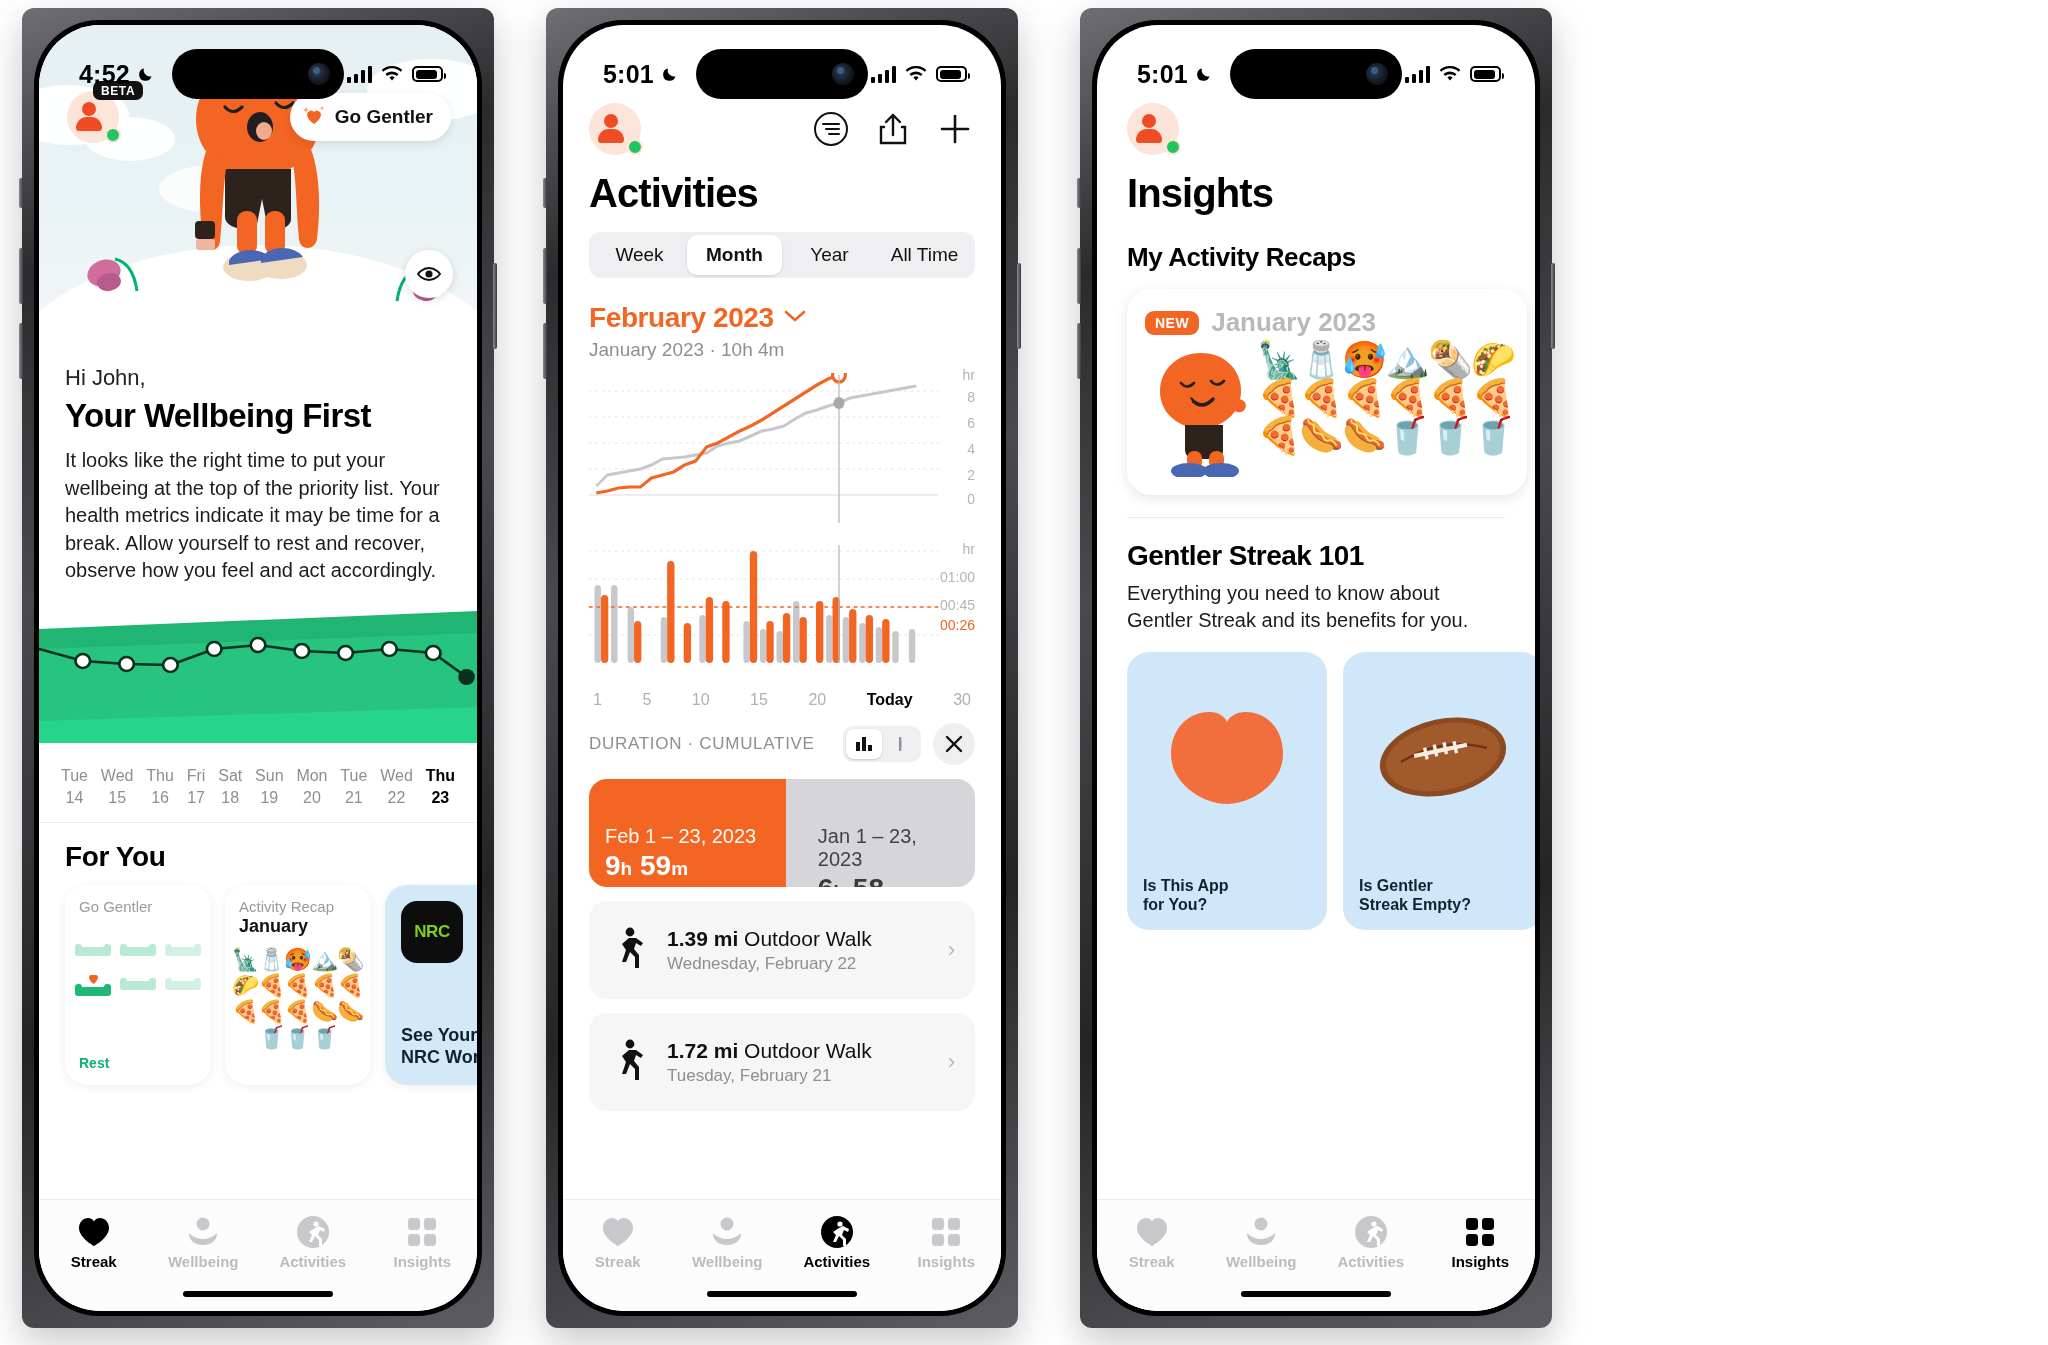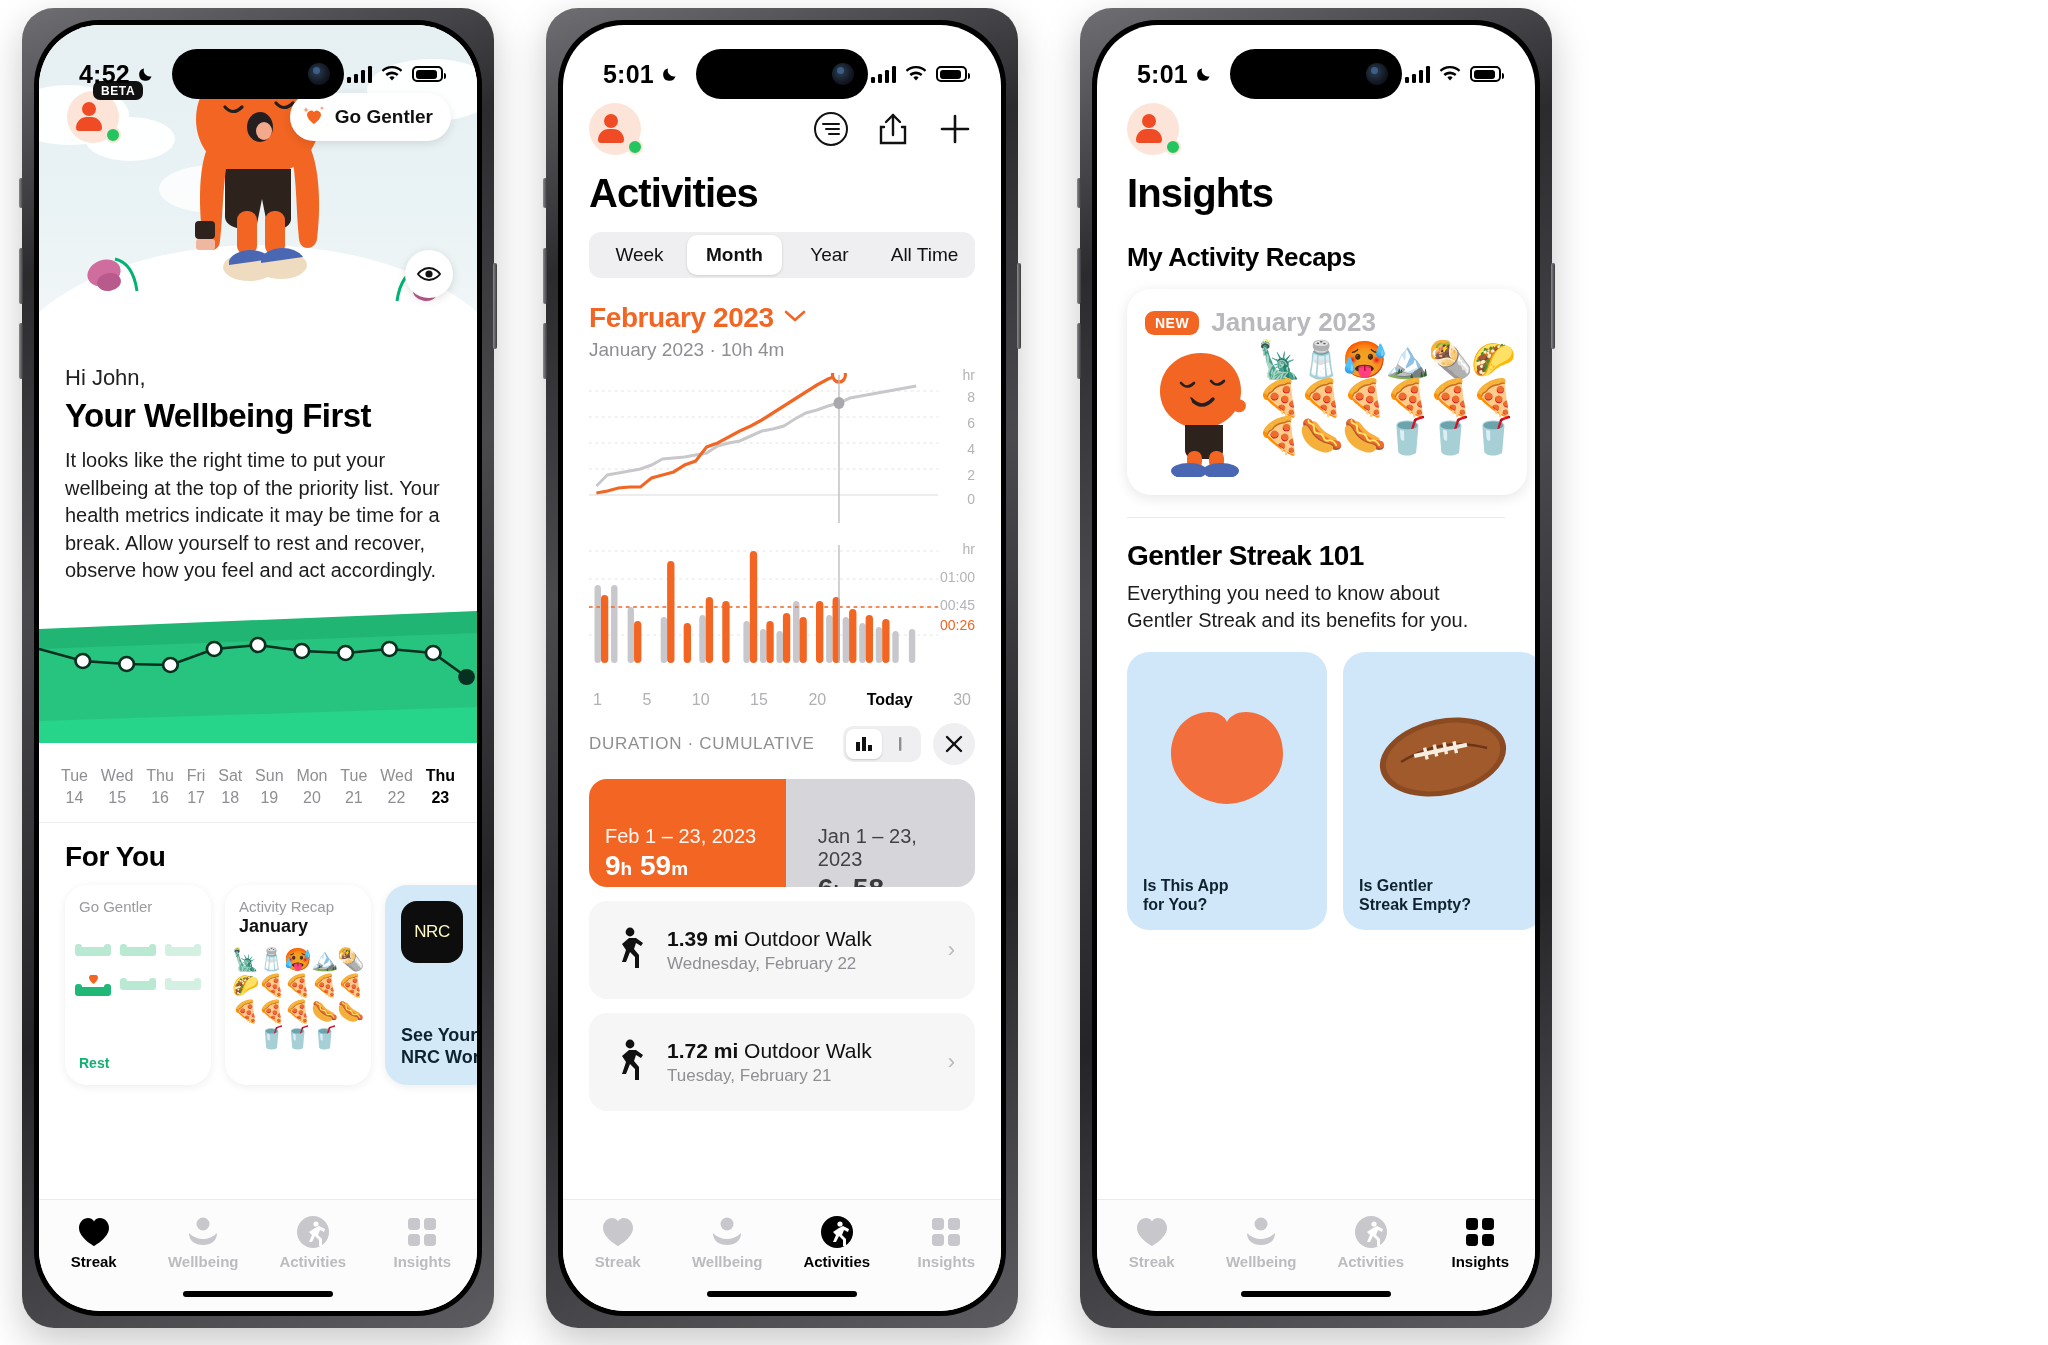--- a/index.html
+++ b/index.html
@@ -2,21 +2,21 @@
 <html><head>
 <meta charset="utf-8">
 <style>
   * { box-sizing: border-box; margin: 0; padding: 0; }
   html, body { width: 2048px; height: 1345px; background: #ffffff;
     font-family: "Liberation Sans", sans-serif; overflow: hidden; }
 
   .stage { position: relative; width: 2048px; height: 1345px; }
 
   
-  .phone { position: absolute; border-radius: 32px;
+  .phone { position: absolute; border-radius: 12px;
     background: linear-gradient(160deg,#6e6e73 0%, #2b2b2e 18%, #4a4a4e 40%, #242427 70%, #5d5d61 100%);
     padding: 12px; box-shadow: 0 14px 38px rgba(0,0,0,.22); }
   .phone .inner { width: 100%; height: 100%; border-radius: 65px; background:#000; padding:5px; }
   .screen { position: relative; width: 100%; height: 100%; border-radius: 61px;
     overflow: hidden; background:#fff; }
 
   .p1 { left: 22px; top: 8px; width: 472px; height: 1320px; }
   .p2 { left: 546px; top: 8px; width: 472px; height: 1320px; }
   .p3 { left: 1080px; top: 8px; width: 472px; height: 1320px; }
 
@@ -102,21 +102,21 @@
   .fc-title { font-size:18px; font-weight:700; color:#111; padding:1px 14px 0 14px; }
   .rest-lab { position:absolute; left:14px; bottom:14px; font-size:14px; font-weight:700; color:#13b074; }
   .sofa-grid { position:absolute; left:0; right:0; top:56px; display:grid;
     grid-template-columns:repeat(3,1fr); gap:14px 4px; padding:0 8px; }
   .sofa { width:36px; height:20px; margin:0 auto; }
   .emoji-wrap { position:absolute; left:0; right:0; top:62px; font-size:22px; line-height:1.18;
     padding:0 6px; text-align:center; letter-spacing:-1px; }
   .fcard.nrc { background:#d3e9f7; }
   .nrc-badge { position:absolute; left:16px; top:16px; width:62px;height:62px;border-radius:16px;
     background:#0d0d0d; display:flex;align-items:center;justify-content:center; }
-  .nrc-badge span { color:#fef9c3; font-size:17px; font-weight:400; letter-spacing:-.5px; }
+  .nrc-badge span { color:#84cc16; font-size:17px; font-weight:700; letter-spacing:-.5px; }
   .nrc-txt { position:absolute; left:16px; bottom:16px; font-size:18px; font-weight:700;
     color:#0e2230; line-height:1.22; }
 
   
   .tabbar { position:absolute; left:0; right:0; bottom:0; height:112px; background:rgba(252,252,252,.97);
     border-top:1px solid #eaeaea; display:flex; align-items:flex-start; padding-top:14px; z-index:30; }
   .tab { flex:1; text-align:center; }
   .tab .ic { height:36px; display:flex; align-items:center; justify-content:center; }
   .tab .lb { font-size:15px; color:#bcbcc0; margin-top:3px; font-weight:600; }
   .tab.active .lb { color:#000; font-weight:700; }

